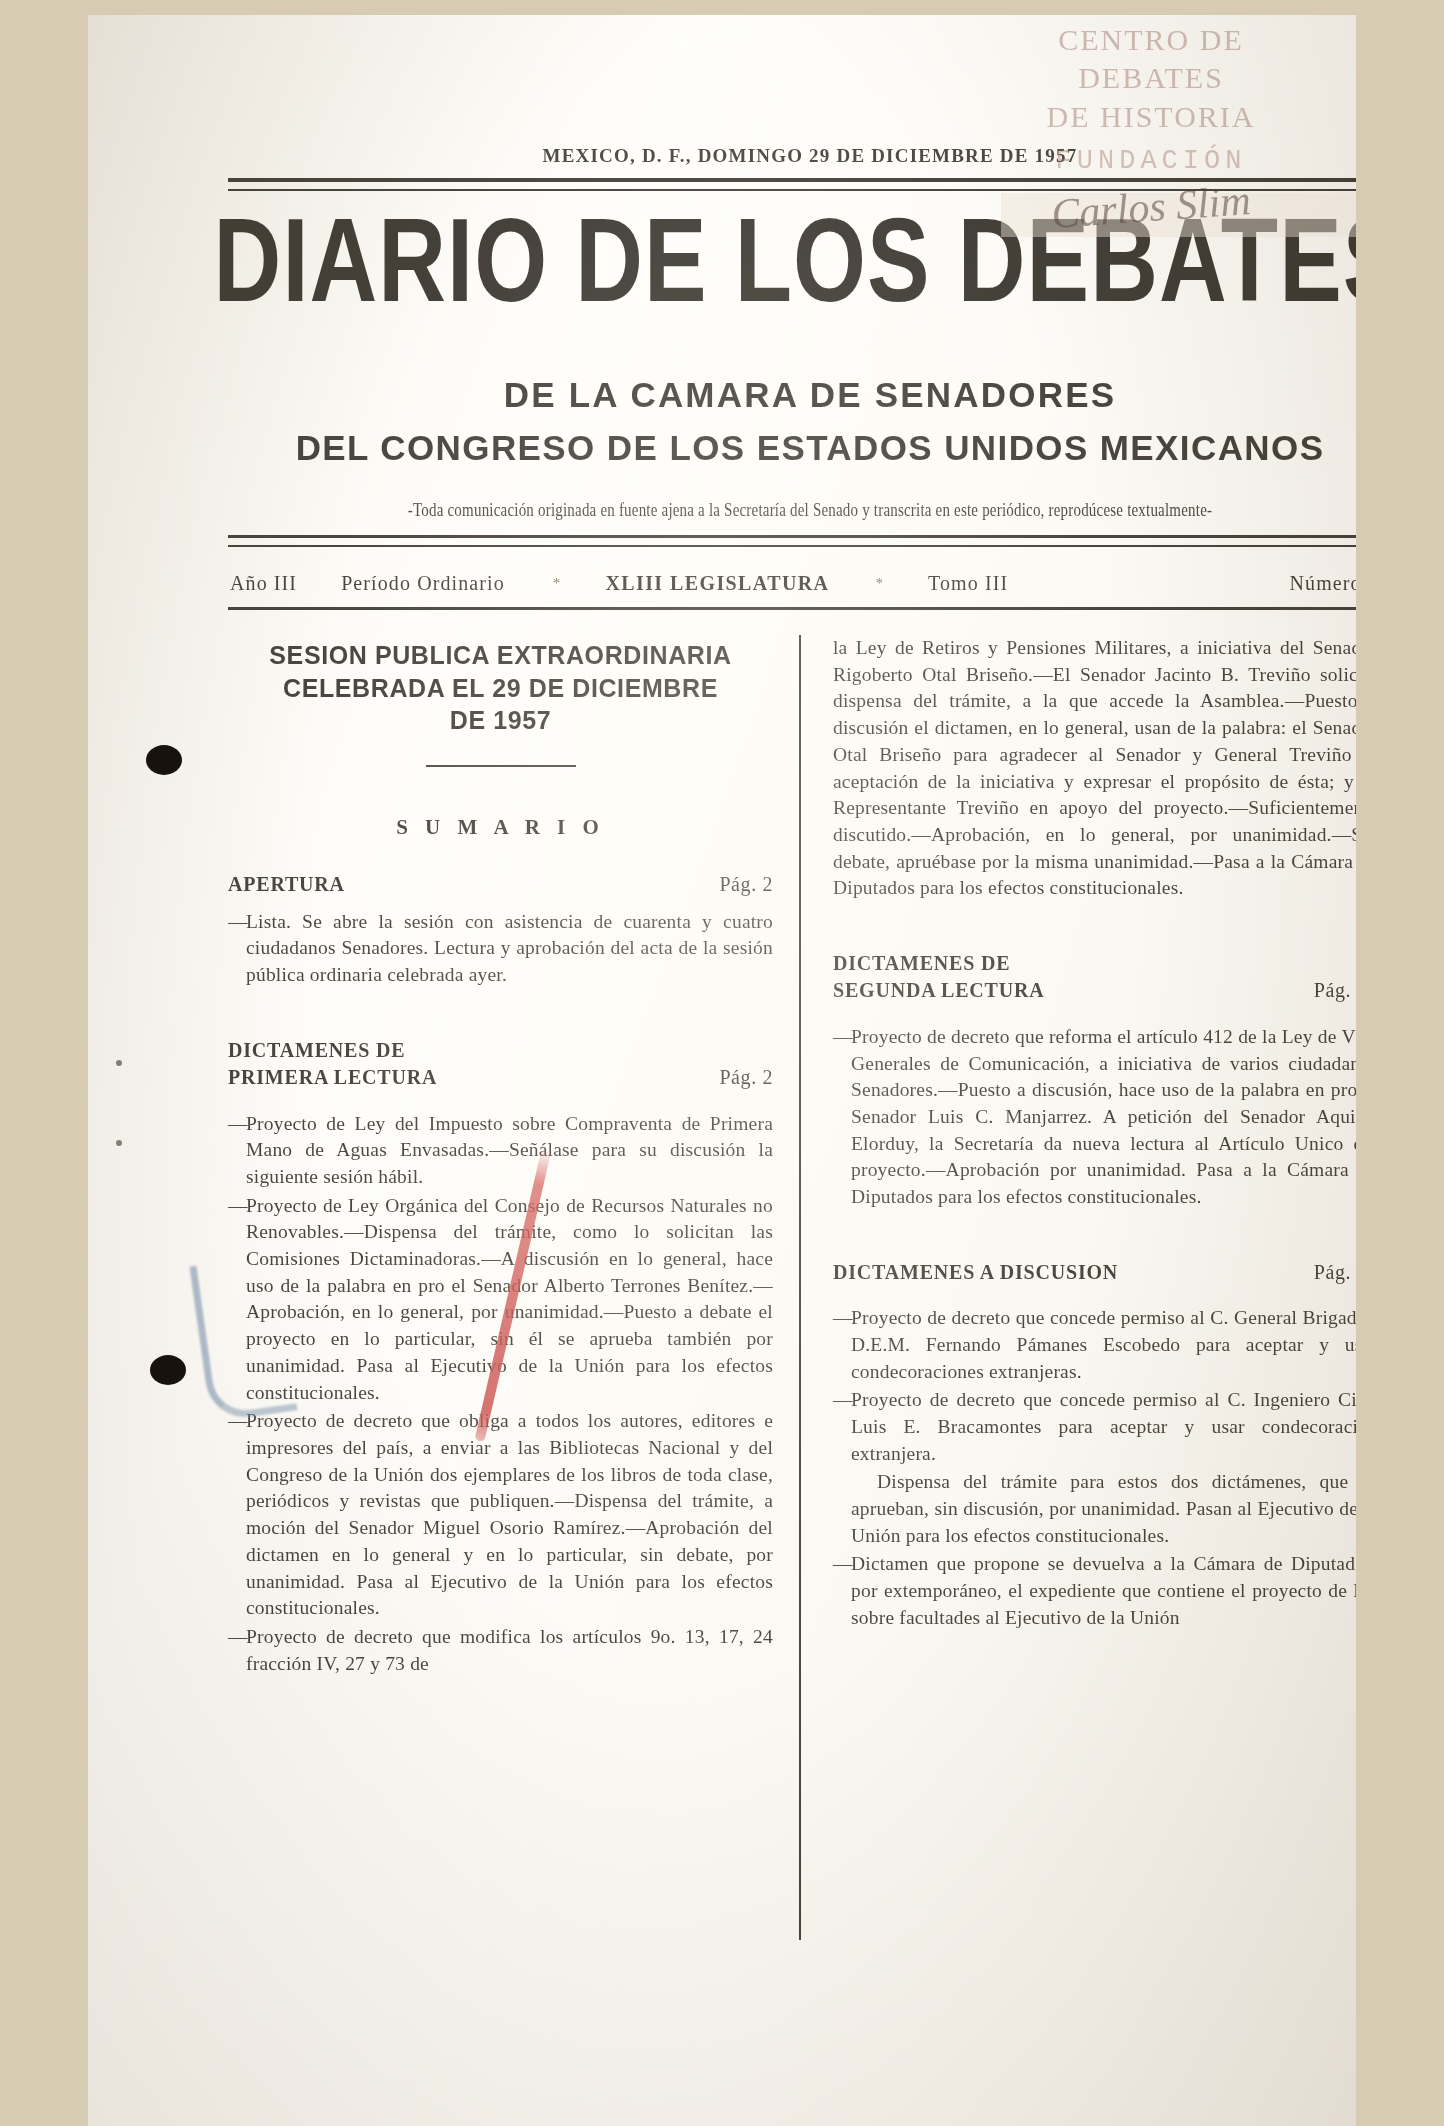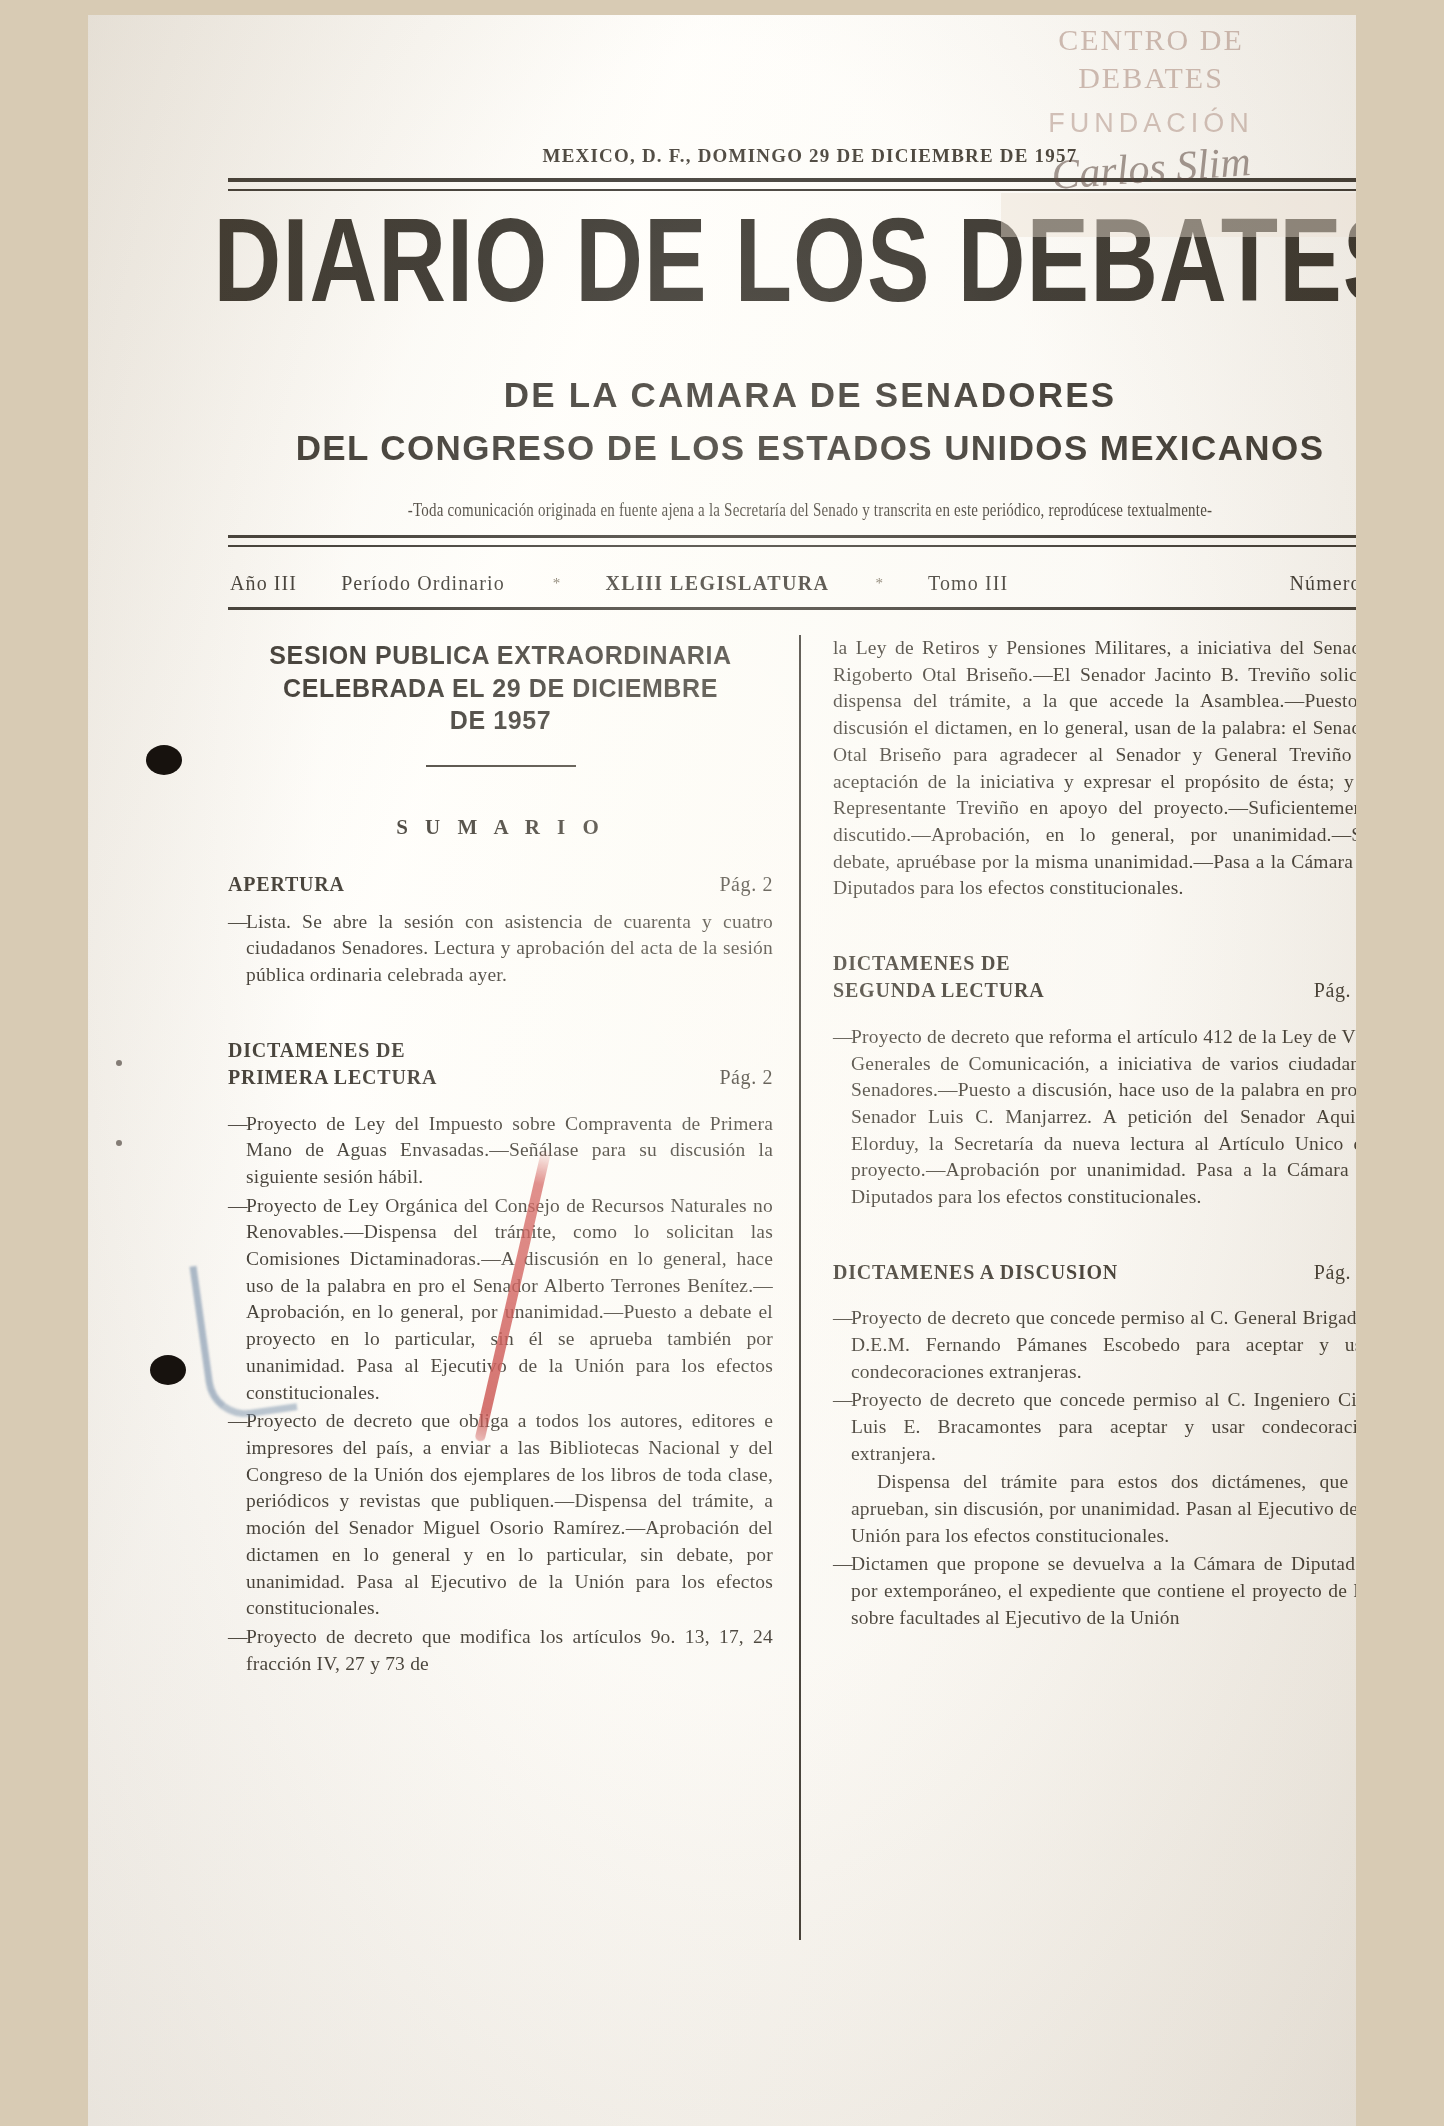--- a/index.html
+++ b/index.html
@@ -48,21 +48,21 @@
     letter-spacing: 2px;
     line-height: 1.28;
     font-size: 30px;
     z-index: 4;
     pointer-events: none;
   }
   .watermark .wm-line { display: block; }
   .wm-found {
     display: block;
     margin-top: 8px;
-    font-family: Liberation Sans, sans-serif;
+    font-family: Liberation Mono, monospace;
     font-size: 27px;
     letter-spacing: 5px;
     color: rgba(150,110,95,0.40);
   }
   .wm-sign {
     display: block;
     margin-top: 2px;
     font-family: "Liberation Serif", serif;
     font-style: italic;
     font-size: 42px;
@@ -311,20 +311,21 @@
 </style>
 </head>
 <body>
 
 <div id="page">
 
   <div class="wm-bar"></div>
   <div class="watermark">
     <span class="wm-line">CENTRO DE</span>
     <span class="wm-line">DEBATES</span>
+    <span class="wm-line">DE HISTORIA</span>
     <span class="wm-found">FUNDACIÓN</span>
     <span class="wm-sign">Carlos Slim</span>
   </div>
 
   <div class="content">
 
     <div class="dateline">MEXICO, D. F., DOMINGO 29 DE DICIEMBRE DE 1957</div>
     <div class="rule-double-top"></div>
     <div class="masthead-title">DIARIO DE LOS DEBATES</div>
     <div class="masthead-sub1">DE LA CAMARA DE SENADORES</div>

